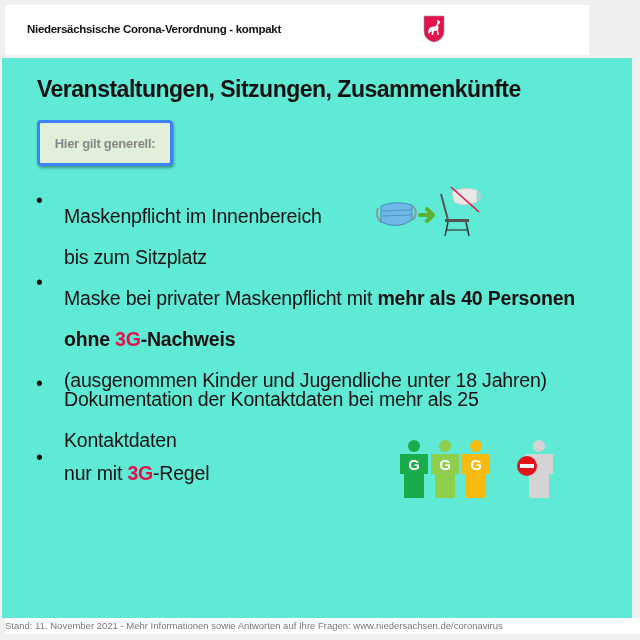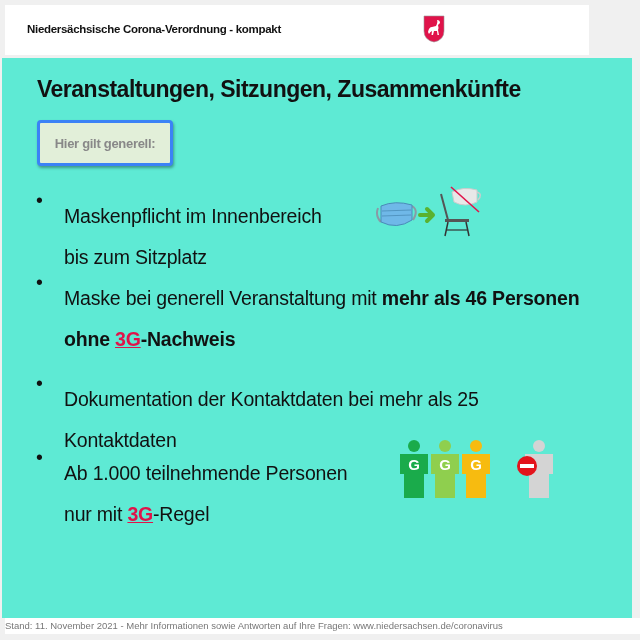--- a/index.html
+++ b/index.html
@@ -9,21 +9,21 @@
   .brand { position:absolute; left:418px; top:10px; display:flex; align-items:center; }
   .brand-shield { width:22px; height:28px; margin-right:9px; }
   .brand-text { font-size:17px; color:#111; letter-spacing:-0.4px; }
   .brand-text b { font-weight:bold; }
   .main { position:absolute; left:2px; top:58px; width:630px; height:560px; background:#5eead4; }
   .title { position:absolute; left:35px; top:18px; font-size:23px; font-weight:bold; color:#111; letter-spacing:-0.5px; }
   .badge { position:absolute; left:35px; top:62px; width:130px; height:40px; background:#e2efd9; border:3px solid #3b82f6; border-radius:4px; box-shadow:1px 2px 3px rgba(0,0,0,0.35); display:flex; align-items:center; justify-content:center; font-size:13px; font-weight:bold; color:#888; letter-spacing:-0.3px; }
   .bullet { position:absolute; left:34px; font-size:19.5px; color:#111; line-height:25px; letter-spacing:-0.2px; }
   .bullet .dot { position:absolute; left:0; top:0; }
   .bullet .text { margin-left:28px; display:block;margin-top:16px; }
-  .red { color:#e0134a; font-weight:bold;text-decoration:underline; }
+  .red { color:#e0134a; font-weight:bold; }
   .b1 { top:130px; }
   .b2 { top:212px; }
   .b3 { top:313px; }
   .b4 { top:387px; }
   .icons1 { position:absolute; left:373px; top:120px; }
   .icons2 { position:absolute; left:393px; top:380px; }
   .footer { position:absolute; left:5px; top:618px; width:637px; height:16px; background:#fff; font-size:9.5px; color:#777; line-height:16px; }
 </style>
 </head>
 <body>
@@ -65,33 +65,33 @@
       <line x1="66" y1="16" x2="73" y2="42" stroke="#555" stroke-width="2"></line>
       <rect x="70" y="41" width="24" height="3" fill="#555"></rect>
       <line x1="73" y1="44" x2="70" y2="58" stroke="#333" stroke-width="1.5"></line>
       <line x1="91" y1="44" x2="94" y2="58" stroke="#333" stroke-width="1.5"></line>
       <line x1="72" y1="52" x2="92" y2="52" stroke="#333" stroke-width="1.2"></line>
     </g>
   </svg>
 
   <div class="bullet b2">
     <span class="dot">•</span>
-    <span class="text"><span>Maske bei generell Veranstaltung mit </span><b>mehr als 46 Personen</b></span>
+    <span class="text"><span>Maske bei privater Maskenpflicht mit </span><b>mehr als 40 Personen</b></span>
     <span class="text"><b>ohne </b><span class="red">3G</span><b>-Nachweis</b></span>
+    <span class="text">(ausgenommen Kinder und Jugendliche unter 18 Jahren)</span>
   </div>
 
   <div class="bullet b3">
     <span class="dot">•</span>
     <span class="text">Dokumentation der Kontaktdaten bei mehr als 25</span>
     <span class="text">Kontaktdaten</span>
   </div>
 
   <div class="bullet b4">
     <span class="dot">•</span>
-    <span class="text">Ab 1.000 teilnehmende Personen</span>
     <span class="text"><span>nur mit </span><span class="red">3G</span><span>-Regel</span></span>
   </div>
   <svg class="icons2" width="165" height="62" viewBox="0 0 165 62">
     <g>
       <circle cx="19" cy="8" r="6" fill="#1aab4b"></circle>
       <path d="M5 16 H33 V36 H29 V60 H9 V36 H5 Z" fill="#1aab4b"></path>
       <text x="19" y="32" font-size="15" font-weight="bold" fill="#fff" text-anchor="middle" font-family="Liberation Sans, sans-serif">G</text>
     </g>
     <g>
       <circle cx="50" cy="8" r="6" fill="#8fcf4e"></circle>

